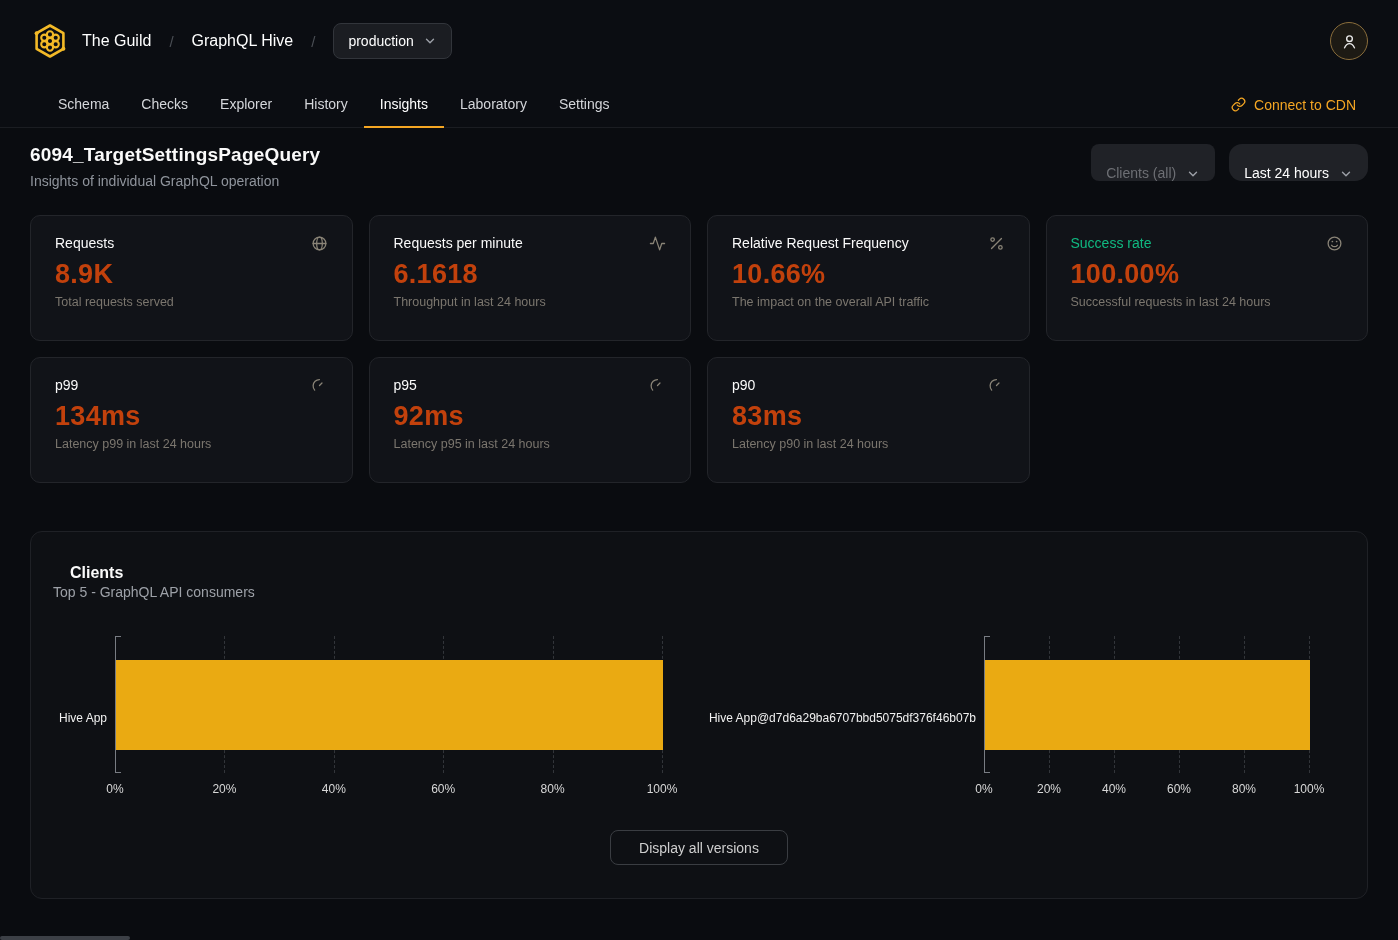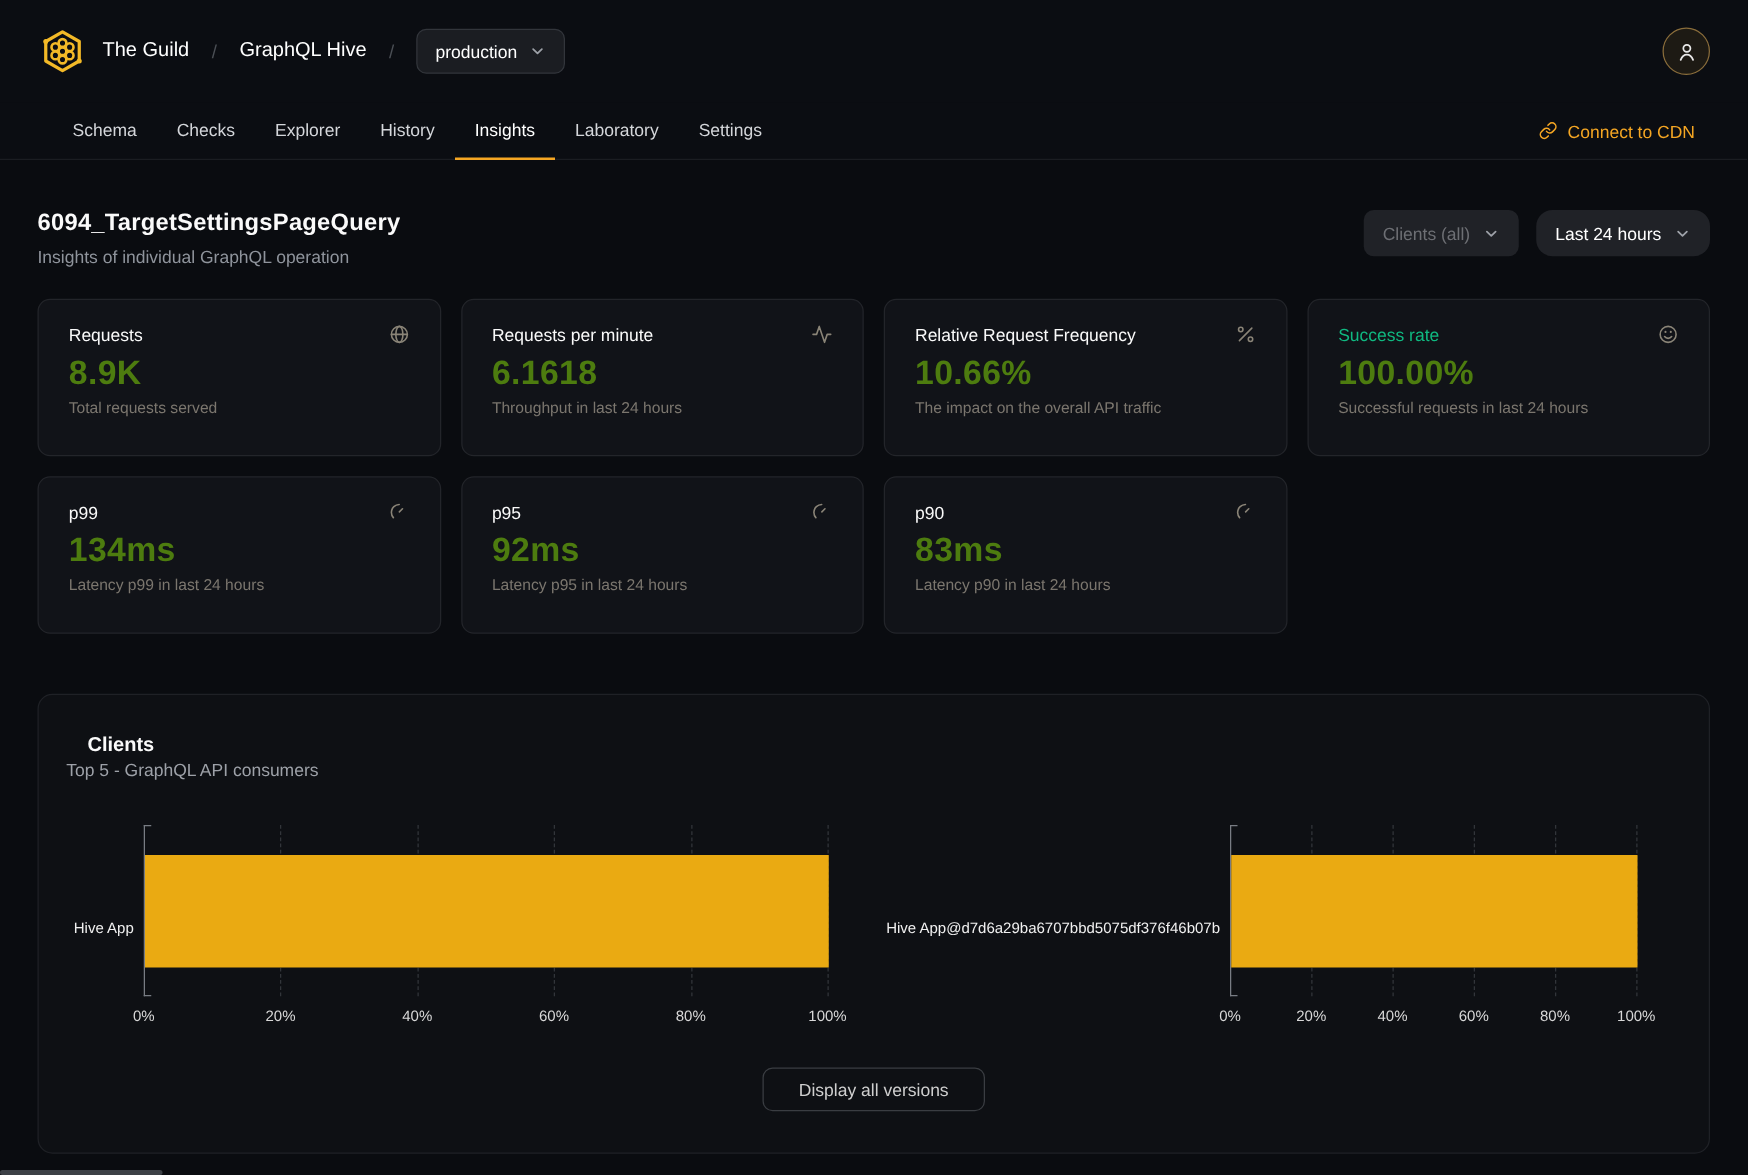--- a/index.html
+++ b/index.html
@@ -35,43 +35,43 @@
     color:#d4d6da; cursor:pointer; border-bottom:2px solid transparent; margin-bottom:-1px;
   }
   .tab.active { color:#fff; border-bottom-color:#f5a623; }
   .cdn-link {
     margin-left:auto; display:flex; align-items:center; gap:8px;
     color:#f5a623; font-size:14px; cursor:pointer;
   }
   .cdn-link svg { width:15px; height:15px; stroke:#f5a623; }
   
   .main { padding:0 30px; }
-  .page-head { display:flex; align-items:flex-start; margin-top:40px;gap:23px; }
+  .page-head { display:flex; align-items:flex-start; margin-top:16px;gap:23px; }
   .page-title { font-size:19px; font-weight:700; letter-spacing:.2px; }
   .page-sub { font-size:14px; color:#8f949c; margin-top:7px; }
   .filters { margin-left:auto; display:flex; gap:14px; }
   .filter-btn {
-    display:flex; align-items:center; gap:10px; height:37px;
-    background:#202227; border:none; border-radius:8px; padding:12px 15px;
+    display:flex; align-items:flex-end; gap:10px; height:37px;
+    background:#202227; border:none; border-radius:8px; padding:0 15px;
     font-size:14px; font-weight:500; cursor:pointer; font-family:inherit;
   }
   .filter-btn.disabled { color:#6d6f74; }
   .filter-btn.enabled { color:#fff;border-radius:13px; }
   
   .stats { display:grid; grid-template-columns:repeat(4,1fr); gap:16px; margin-top:26px; }
   .card {
     background:#111318; border:1px solid #23252a; border-radius:10px;
     padding:19px 24px; height:126px;
   }
-  .card-top { display:flex; align-items:center; justify-content:space-between;gap:36px; }
+  .card-top { display:flex; justify-content:space-between;gap:36px; }
   .card-title { font-size:14px; font-weight:500; color:#fafafa; }
   .card.success .card-title { color:#10b981; }
   .card.failure .card-title { color:#ef4444; }
   .card-icon { width:17px; height:17px; stroke:#8a8477; color:#8a8477; }
-  .card-value { font-size:27px; font-weight:700; color:#4d7c0f; margin-top:7px; letter-spacing:.3px; }
+  .card-value { font-size:27px; font-weight:700; color:#c2410c; margin-top:7px; letter-spacing:.3px; }
   .card-desc { font-size:12.5px; color:#7b766e; margin-top:5px; }
   
   .panel {
     margin-top:48px; background:#0e1014; border:1px solid #1f2126;
     border-radius:12px; padding:20px 20px 20px 20px; height:368px;
   }
   .panel-title { font-size:16px; font-weight:700; margin-top:12px; margin-left:19px; }
   .panel-sub { font-size:14px; color:#9da1a8; margin-top:2px; margin-left:2px; }
   .charts { display:flex; margin-top:36px; }
   .chart { display:flex; }

